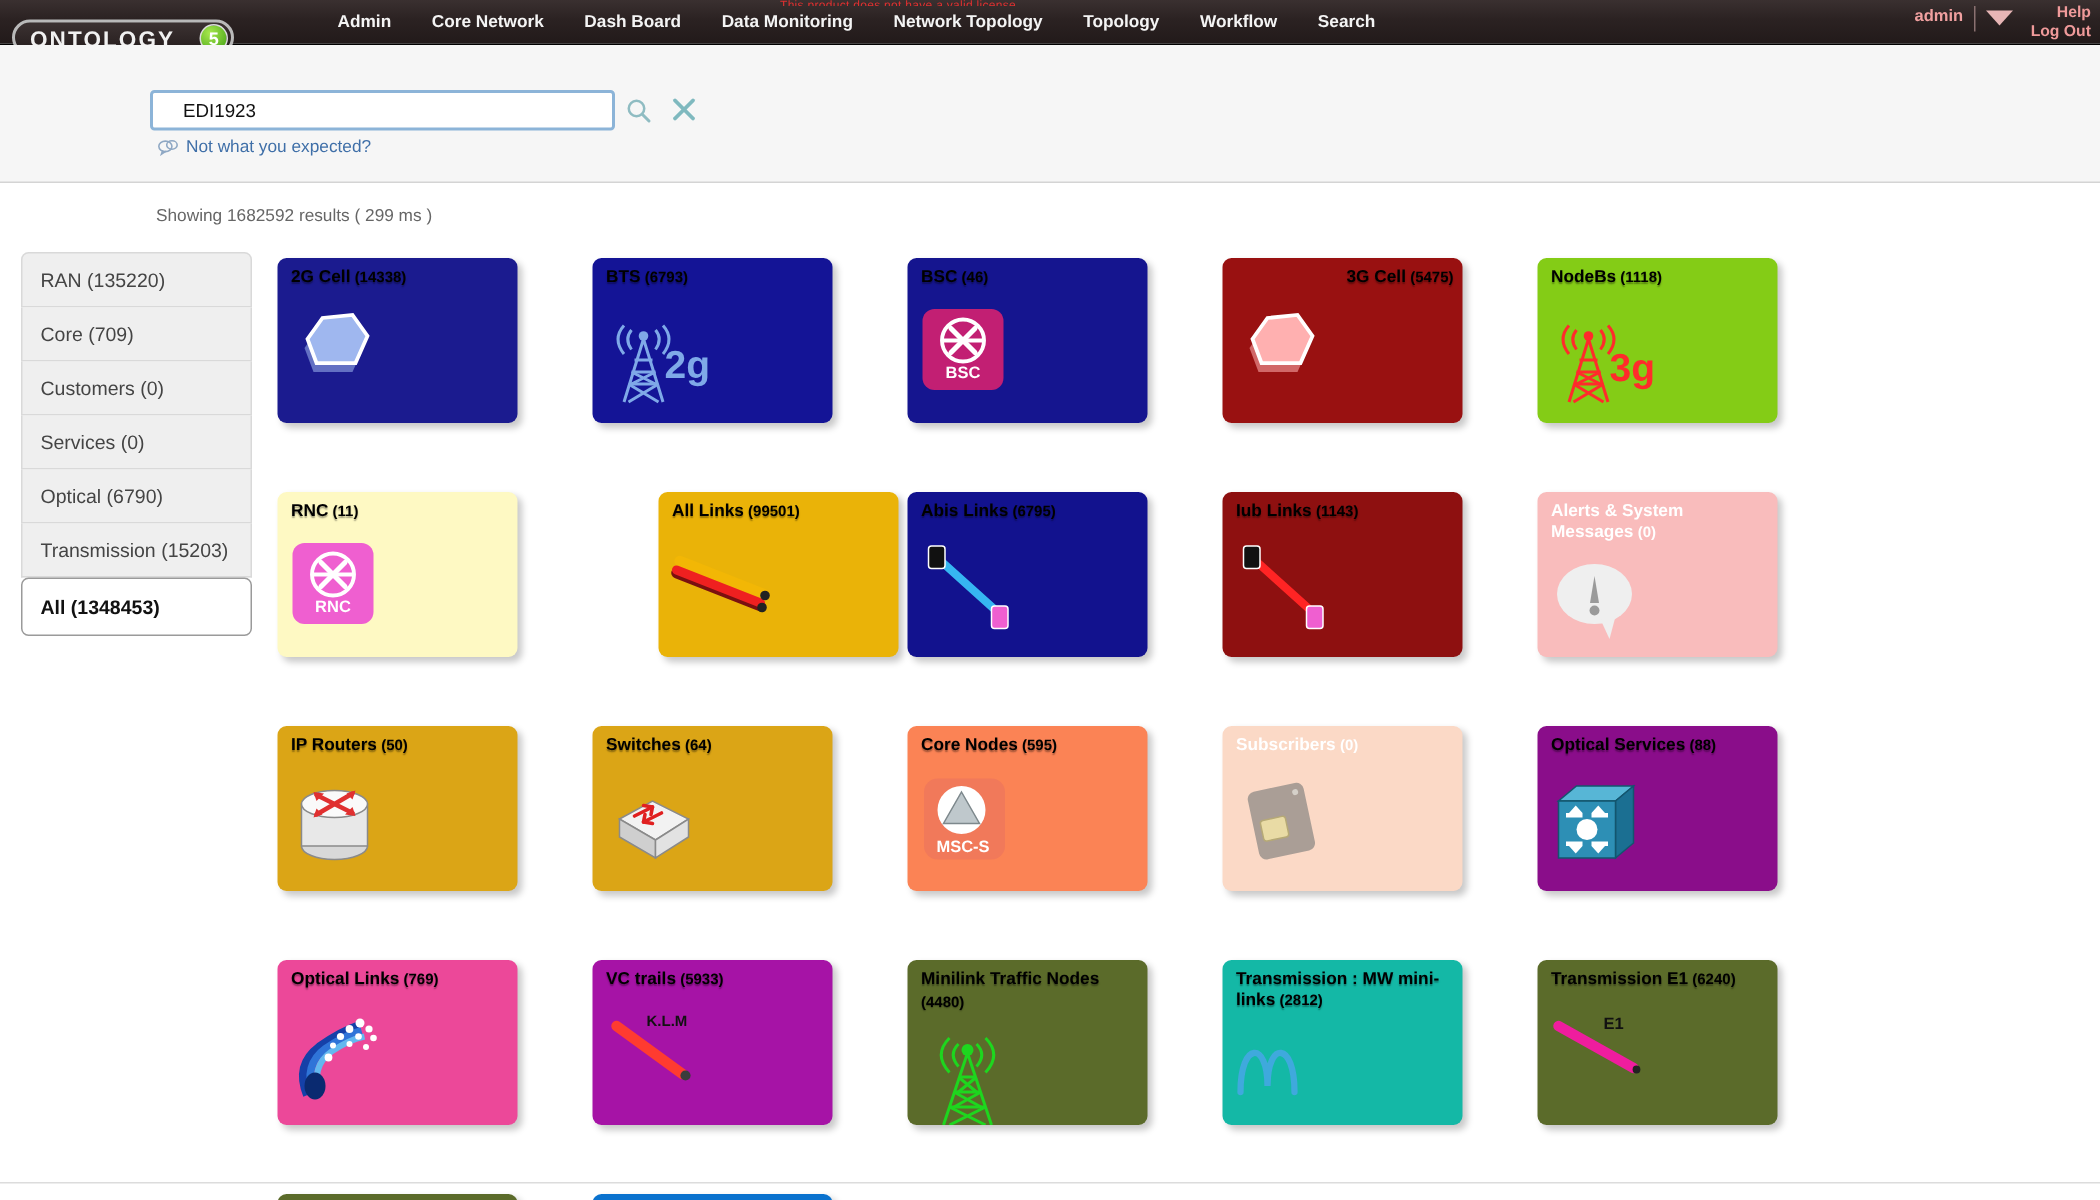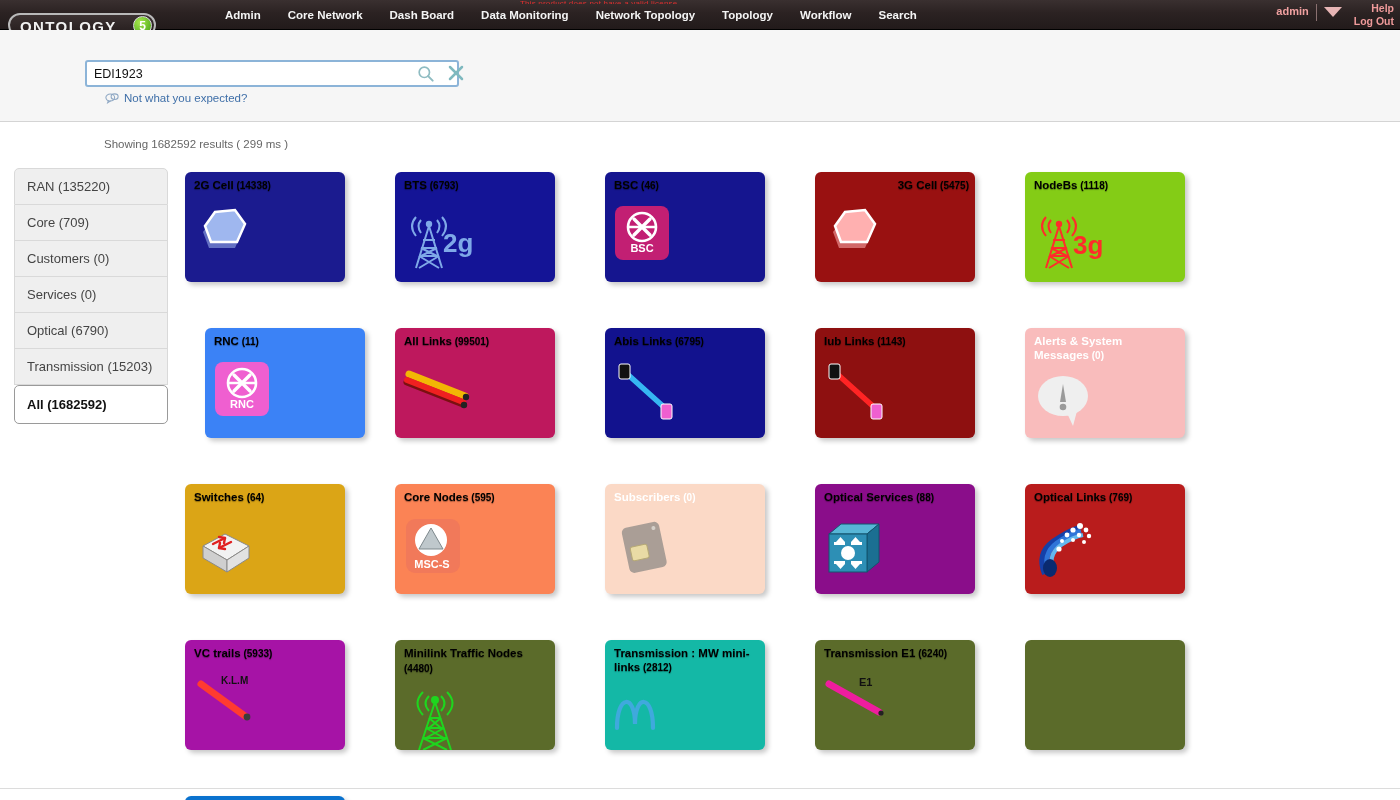--- a/index.html
+++ b/index.html
@@ -65,24 +65,24 @@
   .gear{
     position:absolute; right:8px; top:38px; width:15px; height:15px;
   }
 
   
   .searchpanel{
     position:absolute; left:0; top:30px; width:1400px; height:92px;
     background:#f6f6f6; border-bottom:1px solid #d4d4d4;
   }
   .search-input{
-    position:absolute; left:85px; top:30px; width:374px; height:27px;
+    position:absolute; left:100px; top:30px; width:310px; height:27px;
     border:2px solid #8cb4d8; border-radius:3px; background:#fff;
     font-family:"Liberation Sans", sans-serif; font-size:12.5px;
-    color:#111; padding:0 7px; outline:none;
+    color:#111; padding:0 20px; outline:none;
   }
   .search-ico{ position:absolute; left:416px; top:64px; }
   .clear-ico{ position:absolute; left:447px; top:64px; }
   .nwye{
     position:absolute; left:105px; top:92px;
     display:flex; align-items:center; gap:5px;
   }
   .nwye a{ color:#3f6fa8; font-size:11.5px; text-decoration:none; }
 
   
@@ -204,21 +204,21 @@
 
   <div class="showing">Showing 1682592 results ( 299 ms )</div>
 
   <div class="sidebar">
     <div class="side-item">RAN (135220)</div>
     <div class="side-item">Core (709)</div>
     <div class="side-item">Customers (0)</div>
     <div class="side-item">Services (0)</div>
     <div class="side-item">Optical (6790)</div>
     <div class="side-item">Transmission (15203)</div>
-    <div class="side-item active">All (1682592)</div>
+    <div class="side-item active">All (1348453)</div>
   </div>
 
   <div class="grid">
       <div class="tile" style="background: rgb(27, 27, 143);">
         <div class="tile-head"><span>2G Cell</span><span class="cnt"> (14338)</span></div>
         <div class="tile-art">
           <svg width="70" height="64" viewBox="0 0 70 64">
         <polygon points="16,44 10,28 20,14 40,12 50,26 42,44" fill="#9fb7ef" opacity=".55"></polygon>
         <polygon points="18,38 12,22 22,8 42,6 52,20 44,38" fill="#9fb7ef" stroke="#ffffff" stroke-width="2.5"></polygon>
       </svg>
@@ -266,33 +266,33 @@
         <g stroke="#ff2b2b" stroke-width="2" fill="none">
           <path d="M18 16 q-5 6 0 13 M13 13 q-8 9 0 19 M34 16 q5 6 0 13 M39 13 q8 9 0 19"></path>
           <path d="M26 22 L13 64 M26 22 L39 64 M16 52 L36 52 M18 44 L34 44 M20 36 L32 36"></path>
           <path d="M16 52 L36 64 M36 52 L16 64 M18 44 L34 52 M34 44 L18 52"></path>
         </g>
         <circle cx="26" cy="20" r="3.2" fill="#ff2b2b"></circle>
         <text x="40" y="50" font-family="Liberation Sans, sans-serif" font-size="26" font-weight="bold" fill="#ff2b2b">3g</text>
       </svg>
         </div>
       </div>
-      <div class="tile" style="background: #3b82f6; margin-left: 20px;">
+      <div class="tile" style="background: #fef9c3;">
         <div class="tile-head"><span>RNC</span><span class="cnt"> (11)</span></div>
         <div class="tile-art">
           <svg width="58" height="58" viewBox="0 0 58 58">
         <rect x="2" y="2" width="54" height="54" rx="8" fill="#ef5fd0"></rect>
         <circle cx="29" cy="23" r="14" fill="none" stroke="#ffffff" stroke-width="2.6"></circle>
         <path d="M21 15 L37 31 M37 15 L21 31" stroke="#ffffff" stroke-width="3.4" stroke-linecap="round"></path>
         <line x1="15" y1="23" x2="43" y2="23" stroke="#ffffff" stroke-width="2.6"></line>
         <text x="29" y="48" text-anchor="middle" font-family="Liberation Sans, sans-serif" font-size="11" font-weight="bold" fill="#ffffff">RNC</text>
       </svg>
         </div>
       </div>
-      <div class="tile" style="background: #be185d;">
+      <div class="tile" style="background: #eab308; margin-left: 44px;">
         <div class="tile-head"><span>All Links</span><span class="cnt"> (99501)</span></div>
         <div class="tile-art">
           <svg width="86" height="62" viewBox="0 0 86 62">
         <line x1="6" y1="14" x2="62" y2="36" stroke="#f2b705" stroke-width="7" stroke-linecap="round"></line>
         <line x1="4" y1="22" x2="60" y2="44" stroke="#7a1010" stroke-width="7" stroke-linecap="round"></line>
         <line x1="4" y1="20" x2="60" y2="42" stroke="#ef2020" stroke-width="6" stroke-linecap="round"></line>
         <circle cx="63" cy="37" r="3.2" fill="#222"></circle>
         <circle cx="61" cy="45" r="3.2" fill="#222"></circle>
       </svg>
         </div>
@@ -318,20 +318,39 @@
         </div>
       </div>
       <div class="tile light wrap2" style="background: rgb(249, 188, 188);">
         <div class="tile-head"><span>Alerts &amp; System Messages</span><span class="cnt"> (0)</span></div>
         <div class="tile-art">
           <svg width="66" height="56" viewBox="0 0 66 56">
         <ellipse cx="30" cy="24" rx="25" ry="20" fill="#efefef"></ellipse>
         <path d="M34 41 L40 54 L44 39 Z" fill="#efefef"></path>
         <path d="M30 12 L33 30 L27 30 Z" fill="#9a9a9a"></path>
         <circle cx="30" cy="35" r="3.3" fill="#9a9a9a"></circle>
+      </svg>
+        </div>
+      </div>
+      <div class="tile" style="background: rgb(219, 165, 22);">
+        <div class="tile-head"><span>IP Routers</span><span class="cnt"> (50)</span></div>
+        <div class="tile-art">
+          <svg width="70" height="66" viewBox="0 0 70 66">
+        <ellipse cx="30" cy="48" rx="22" ry="9" fill="#d8d8d8" stroke="#8a8a8a"></ellipse>
+        <rect x="8" y="20" width="44" height="28" fill="#e8e8e8" stroke="#8a8a8a"></rect>
+        <ellipse cx="30" cy="20" rx="22" ry="9" fill="#fafafa" stroke="#8a8a8a"></ellipse>
+        <g stroke="#e03030" stroke-width="3" stroke-linecap="round" fill="none">
+          <path d="M30 20 L18 14 M30 20 L42 26 M30 20 L42 13 M30 20 L18 27"></path>
+        </g>
+        <g fill="#e03030">
+          <polygon points="16,12 23,13 18,18"></polygon>
+              <polygon points="44,28 37,27 42,22"></polygon>
+          <polygon points="44,11 38,13 42,17"></polygon>
+              <polygon points="16,29 22,27 18,23"></polygon>
+        </g>
       </svg>
         </div>
       </div>
       <div class="tile" style="background: rgb(219, 165, 22);">
         <div class="tile-head"><span>Switches</span><span class="cnt"> (64)</span></div>
         <div class="tile-art">
           <svg width="70" height="66" viewBox="0 0 70 66">
         <polygon points="10,30 32,18 56,30 34,44" fill="#f2f2f2" stroke="#8a8a8a"></polygon>
         <polygon points="10,30 10,42 34,56 34,44" fill="#cfcfcf" stroke="#8a8a8a"></polygon>
         <polygon points="34,44 34,56 56,42 56,30" fill="#e2e2e2" stroke="#8a8a8a"></polygon>
@@ -379,21 +398,21 @@
           <polygon points="13,48 22,48 17.5,53"></polygon>
               <polygon points="28,48 37,48 32.5,53"></polygon>
           <rect x="11" y="26" width="11" height="3"></rect>
               <rect x="28" y="26" width="11" height="3"></rect>
           <rect x="11" y="45" width="11" height="3"></rect>
               <rect x="28" y="45" width="11" height="3"></rect>
         </g>
       </svg>
         </div>
       </div>
-      <div class="tile" style="background: #b91c1c;">
+      <div class="tile" style="background: #ec4899;">
         <div class="tile-head"><span>Optical Links</span><span class="cnt"> (769)</span></div>
         <div class="tile-art">
           <svg width="68" height="66" viewBox="0 0 68 66">
         <path d="M12 58 Q4 38 20 26 Q34 16 46 12" fill="none" stroke="#1540a8" stroke-width="6"></path>
         <path d="M16 58 Q9 38 24 27 Q37 18 48 15" fill="none" stroke="#2f74d8" stroke-width="5"></path>
         <path d="M20 58 Q14 39 28 29 Q40 21 50 19" fill="none" stroke="#63b8ef" stroke-width="4"></path>
         <g fill="#ffffff">
           <circle cx="47" cy="10" r="3"></circle>
               <circle cx="40" cy="14" r="2.6"></circle>
               <circle cx="53" cy="14" r="2.4"></circle>

